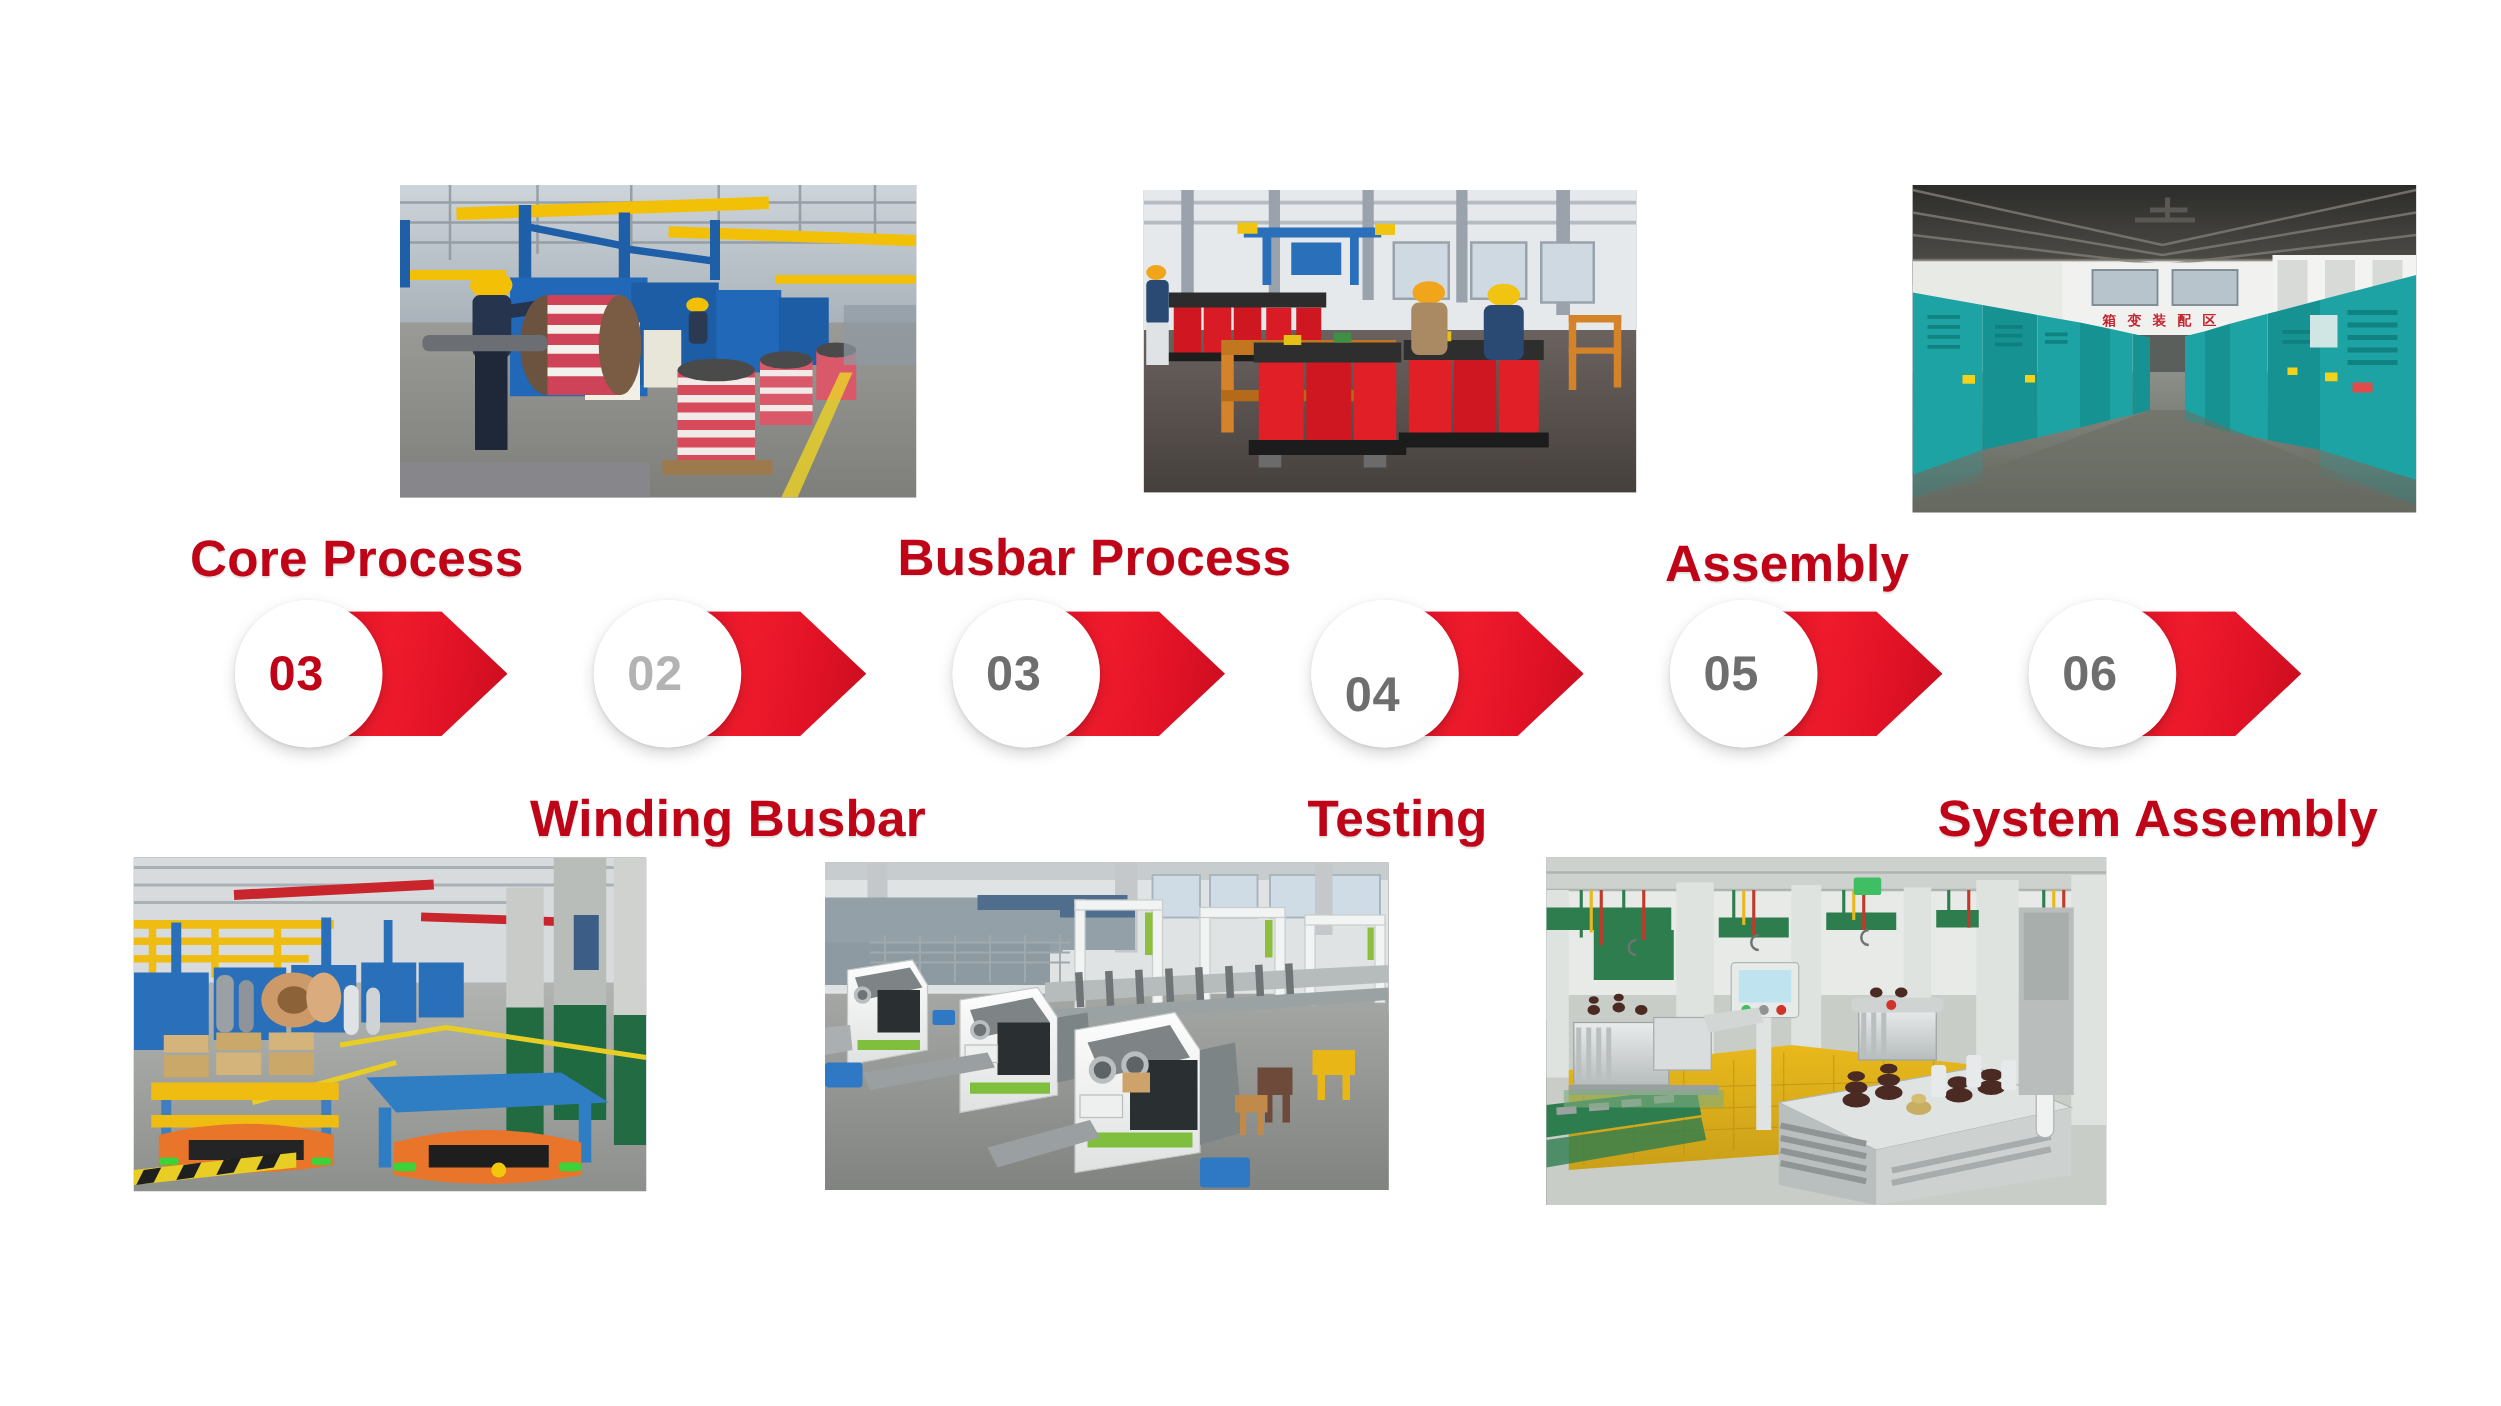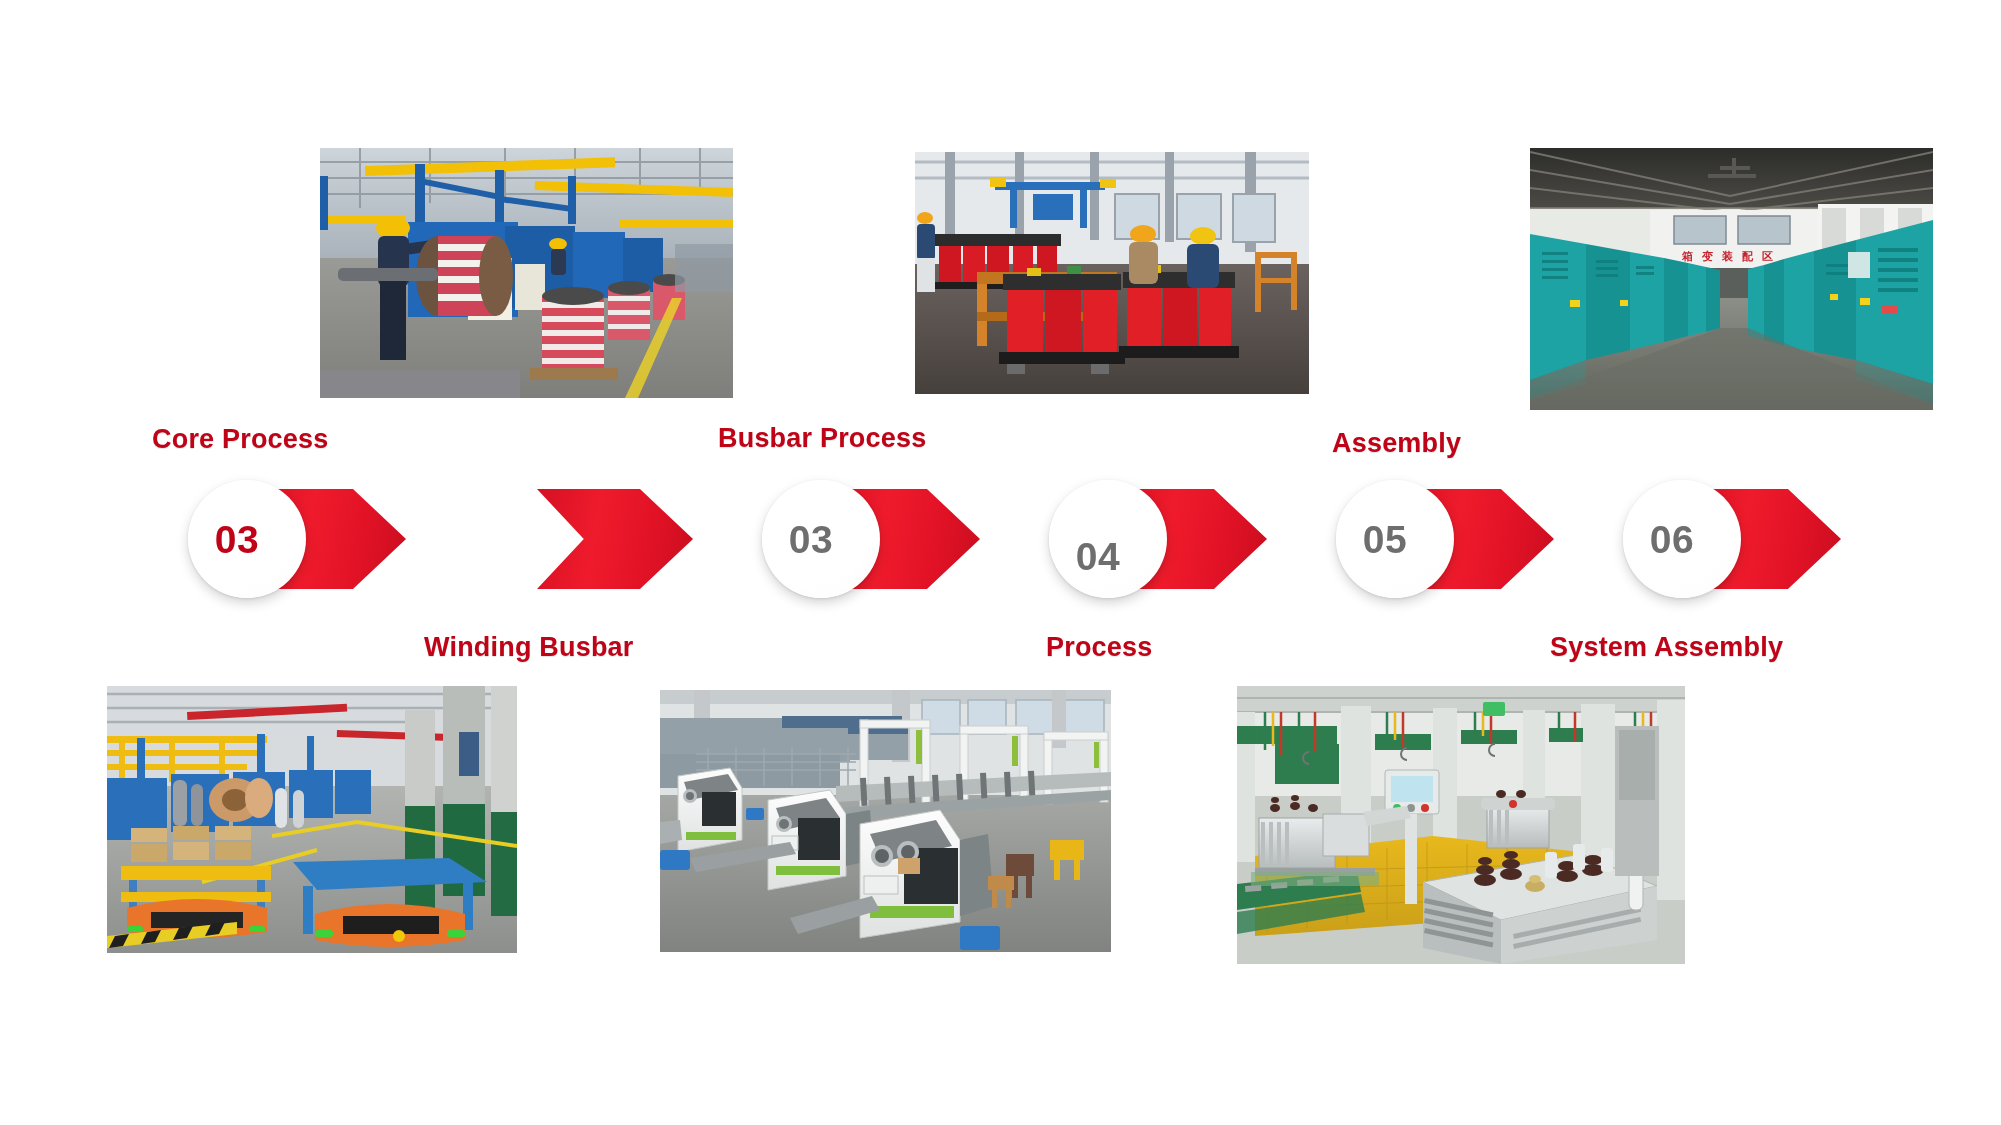--- a/index.html
+++ b/index.html
@@ -20,21 +20,21 @@
     overflow: hidden;
     background: #8a8a8a;
   }
   .photo .scene { position: absolute; inset: 0; }
 
   
   .step-label {
     position: absolute;
     color: #c00418;
     font-weight: bold;
-    font-size: 27px;
+    font-size: 41px;
     letter-spacing: .2px;
     white-space: nowrap;
     text-shadow: 0 1px 1px rgba(0,0,0,.12);
   }
 
   
   .marker {
     position: absolute;
     width: 218px; height: 118px;
   }
@@ -784,33 +784,36 @@
 </div>
 
 <div class="step-label" style="left:152px; top:424px;">Core Process</div>
 
 <div class="step-label" style="left:718px; top:423px;">Busbar Process</div>
 
 <div class="step-label" style="left:1332px; top:428px;">Assembly</div>
 
 <div class="step-label" style="left:424px; top:632px;">Winding Busbar</div>
 
-<div class="step-label" style="left:1046px; top:632px;">Process</div>
+<div class="step-label" style="left:1046px; top:632px;">Testing</div>
 
 <div class="step-label" style="left:1550px; top:632px;">System Assembly</div>
 
 <div class="marker" style="left:188px; top:480px;">
   <div class="chev"></div>
   <div class="disc">
     <span class="num" style="color:#c00418;">03</span>
   </div>
 </div>
 
 <div class="marker" style="left:475px; top:480px;">
   <div class="chev"></div>
+  <div class="disc">
+    <span class="num" style="color:#b3b3b3;">02</span>
+  </div>
 </div>
 
 <div class="marker" style="left:762px; top:480px;">
   <div class="chev"></div>
   <div class="disc">
     <span class="num" style="color:#6e6e6e;">03</span>
   </div>
 </div>
 
 <div class="marker" style="left:1049px; top:480px;">

